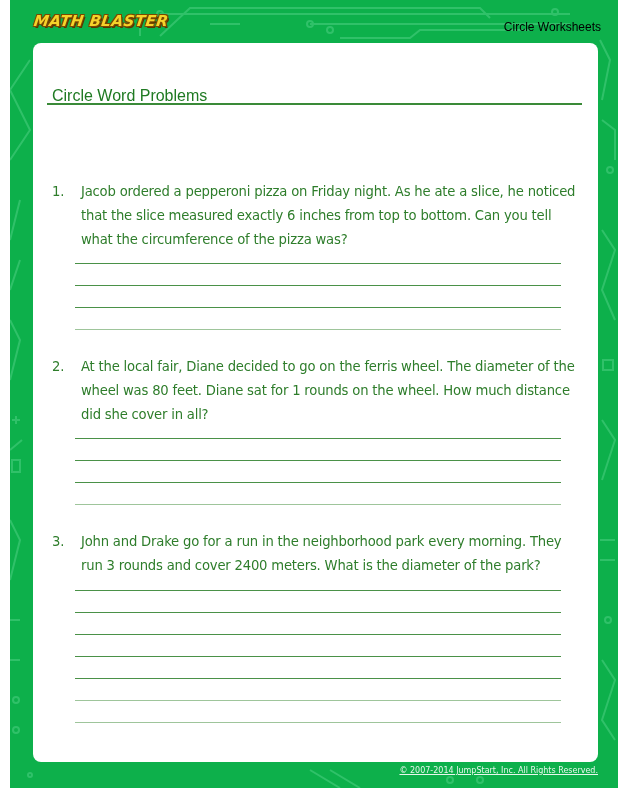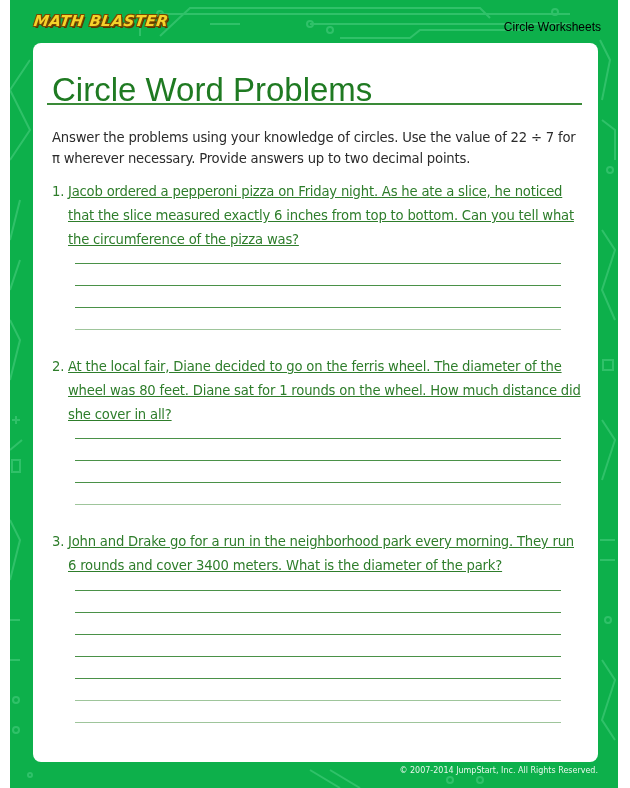--- a/index.html
+++ b/index.html
@@ -23,47 +23,47 @@
     .header-right {
       position: absolute; right: 17px; top: 20px;
       color: #000000; font-size: 12px;
       font-family: "Liberation Sans", sans-serif;
     }
     .card {
       position: absolute; left: 23px; top: 43px; width: 565px; height: 719px;
       background: #ffffff; border-radius: 8px;
     }
     .title {
-      position: absolute; left: 19px; top: 28px;
-      font-size: 33px; color: #1f7a22; font-family: "Liberation Sans", sans-serif;
+      position: absolute; left: 19px; top: 44px;
+      font-size: 16px; color: #1f7a22; font-family: "Liberation Sans", sans-serif;
     }
     .title-rule {
       position: absolute; left: 14px; top: 60px; width: 535px; height: 0;
       border-top: 2px solid #3a8a38;
     }
     .instructions {
       position: absolute; left: 19px; top: 84px; width: 530px;
       font-family: "DejaVu Sans", sans-serif; font-size: 13.2px; line-height: 21px; color: #2b2b2b;
       letter-spacing: -0.2px;
     }
     .problem {
       position: absolute; left: 19px; width: 530px;
       font-family: "DejaVu Sans", sans-serif; font-size: 13.2px; line-height: 24px; color: #2e7d2b;
       letter-spacing: -0.2px;
     }
     .problem .num { position: absolute; left: 0; top: 0; }
-    .problem .text { margin-left: 16px; display: block; text-decoration: underline; }
+    .problem .text { margin-left: 29px; display: block; }
     .answer-line {
       position: absolute; left: 42px; width: 486px; height: 0;
       border-top: 1.5px solid #4a9147;
     }
     .answer-line.faint { border-top-color: #9ec59b; }
     .copyright {
       position: absolute; right: 20px; top: 766px;
-      color: #e8f7ec; font-size: 8px; font-family: "DejaVu Sans", sans-serif;
+      color: #e8f7ec; font-size: 8px; font-family: "DejaVu Sans", sans-serif; text-decoration: underline;
     }
   </style>
 </head>
 <body>
 
 <div class="frame">
   <svg class="circuit" viewBox="0 0 608 788" xmlns="http://www.w3.org/2000/svg">
     <g fill="none" stroke="#3cc774" stroke-width="2" opacity="0.75">
       <path d="M130 10 L130 36 M150 36 L180 8 L470 8 L480 18"></path>
       <path d="M150 14 L560 14"></path>
@@ -99,21 +99,20 @@
     </g>
   </svg>
 
   <div class="logo">MATH BLASTER</div>
   <div class="header-right">Circle Worksheets</div>
 
   <div class="card">
     <div class="title">Circle Word Problems</div>
     <div class="title-rule"></div>
 
-    <div class="instructions">Answer the problems using your knowledge of circles. Use the value of 22 ÷ 7 for π wherever necessary. Provide answers up to two decimal points.</div>
 
     <div class="problem" style="top:137px;">
       <span class="num">1.</span>
       <span class="text">Jacob ordered a pepperoni pizza on Friday night. As he ate a slice, he noticed that the slice measured exactly 6 inches from top to bottom. Can you tell what the circumference of the pizza was?</span>
     </div>
     <div class="answer-line" style="top:220px;"></div>
     <div class="answer-line" style="top:242px;"></div>
     <div class="answer-line" style="top:264px;"></div>
     <div class="answer-line faint" style="top:286px;"></div>
 
@@ -121,21 +120,21 @@
       <span class="num">2.</span>
       <span class="text">At the local fair, Diane decided to go on the ferris wheel. The diameter of the wheel was 80 feet. Diane sat for 1 rounds on the wheel. How much distance did she cover in all?</span>
     </div>
     <div class="answer-line" style="top:395px;"></div>
     <div class="answer-line" style="top:417px;"></div>
     <div class="answer-line" style="top:439px;"></div>
     <div class="answer-line faint" style="top:461px;"></div>
 
     <div class="problem" style="top:487px;">
       <span class="num">3.</span>
-      <span class="text">John and Drake go for a run in the neighborhood park every morning. They run 6 rounds and cover 3400 meters. What is the diameter of the park?</span>
+      <span class="text">John and Drake go for a run in the neighborhood park every morning. They run 3 rounds and cover 2400 meters. What is the diameter of the park?</span>
     </div>
     <div class="answer-line" style="top:547px;"></div>
     <div class="answer-line" style="top:569px;"></div>
     <div class="answer-line" style="top:591px;"></div>
     <div class="answer-line" style="top:613px;"></div>
     <div class="answer-line" style="top:635px;"></div>
     <div class="answer-line faint" style="top:657px;"></div>
     <div class="answer-line faint" style="top:679px;"></div>
   </div>
 

